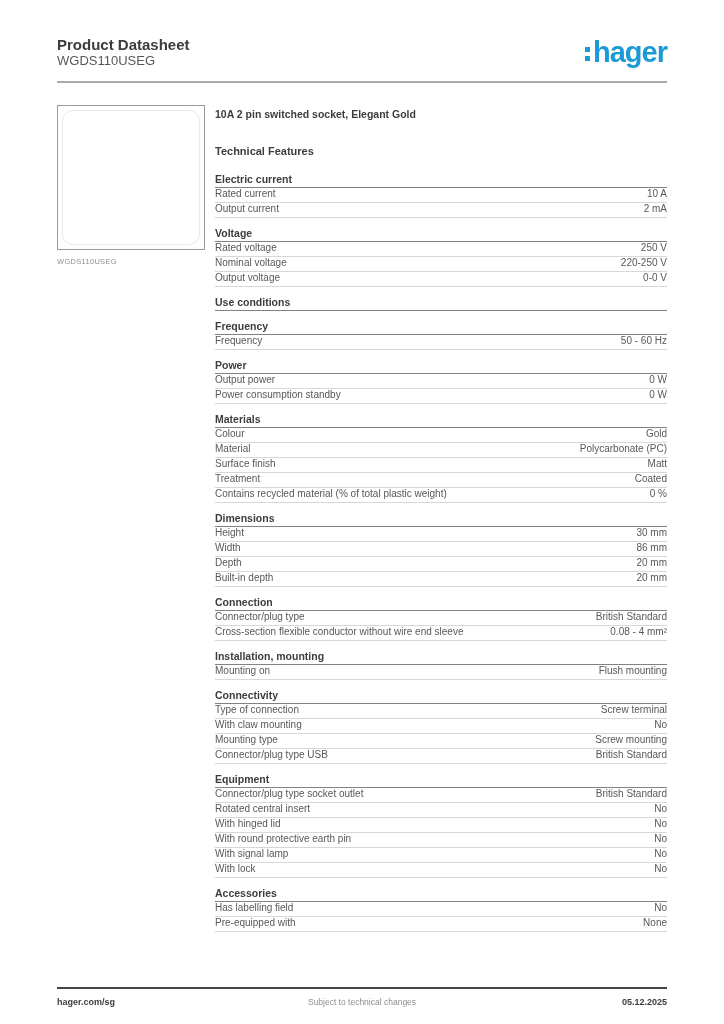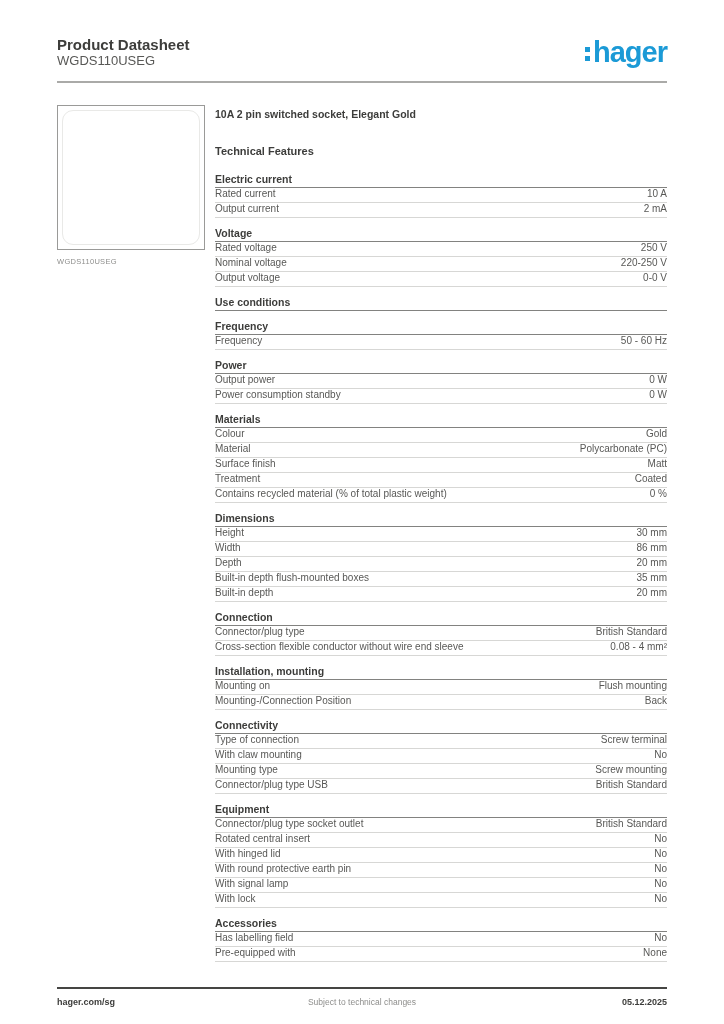--- a/index.html
+++ b/index.html
@@ -286,24 +286,20 @@
   <div class="spec-row">
     <span class="spec-label">Width</span>
     <span class="spec-value">86 mm</span>
   </div>
 
   <div class="spec-row">
     <span class="spec-label">Depth</span>
     <span class="spec-value">20 mm</span>
   </div>
 
-  <div class="spec-row">
-    <span class="spec-label">Built-in depth flush-mounted boxes</span>
-    <span class="spec-value">35 mm</span>
-  </div>
 
   <div class="spec-row">
     <span class="spec-label">Built-in depth</span>
     <span class="spec-value">20 mm</span>
   </div>
 </div>
   </div>
 
   <div class="section">
     <div class="section-title">Connection</div>
@@ -321,24 +317,20 @@
   </div>
 
   <div class="section">
     <div class="section-title">Installation, mounting</div>
     <div class="section-rows">
   <div class="spec-row">
     <span class="spec-label">Mounting on</span>
     <span class="spec-value">Flush mounting</span>
   </div>
 
-  <div class="spec-row">
-    <span class="spec-label">Mounting-/Connection Position</span>
-    <span class="spec-value">Back</span>
-  </div>
 </div>
   </div>
 
   <div class="section">
     <div class="section-title">Connectivity</div>
     <div class="section-rows">
   <div class="spec-row">
     <span class="spec-label">Type of connection</span>
     <span class="spec-value">Screw terminal</span>
   </div>

